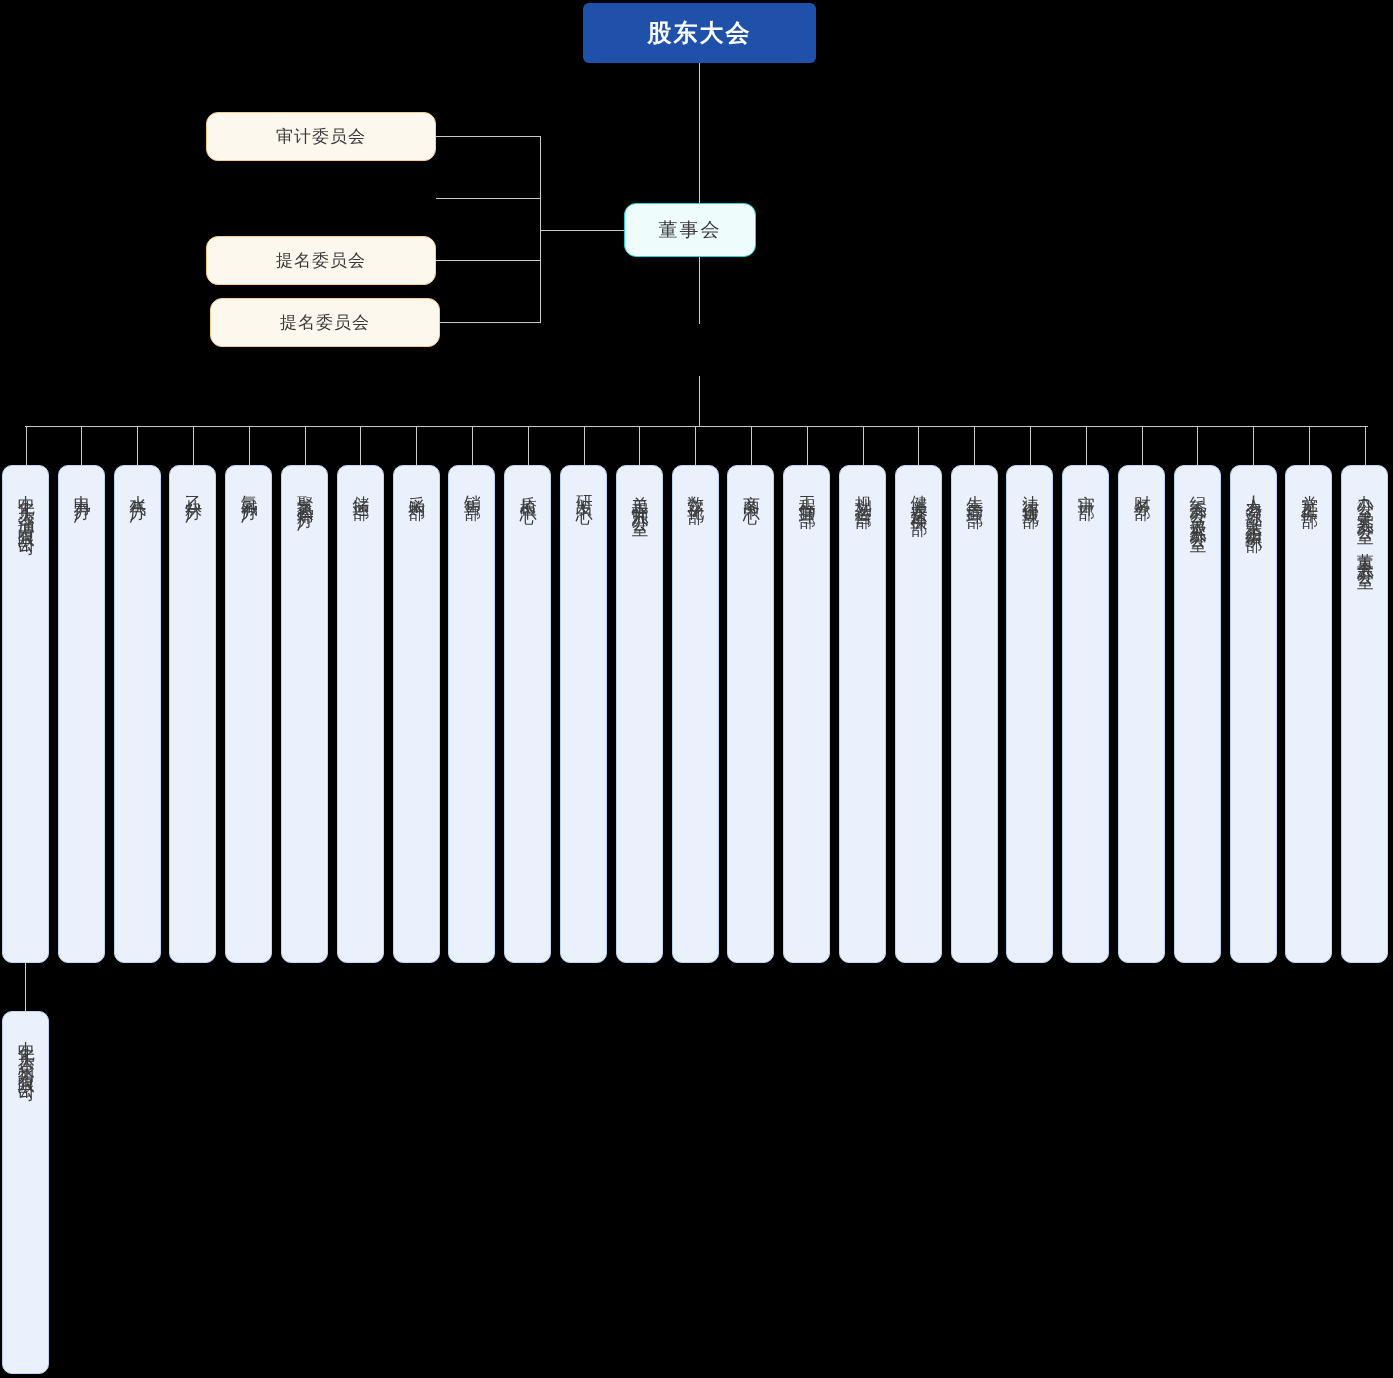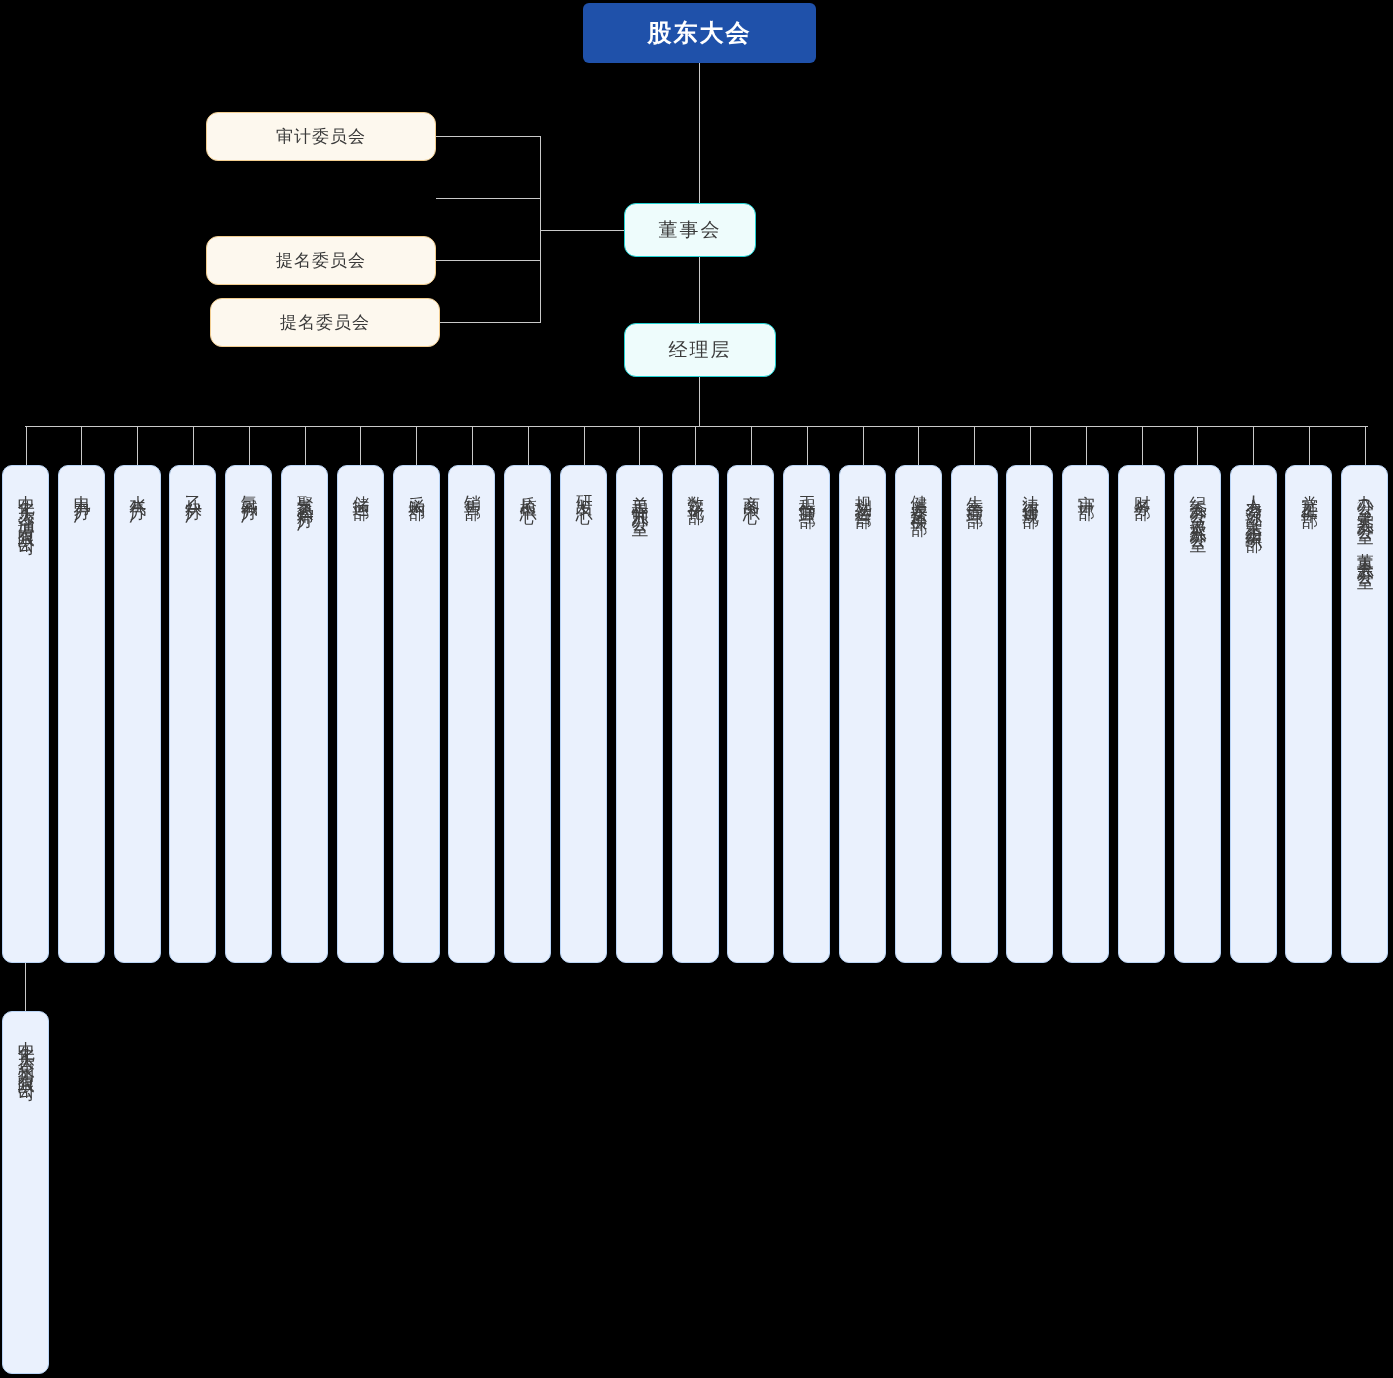--- a/index.html
+++ b/index.html
@@ -133,23 +133,20 @@
     </div>
 
   <div class="node node-root" style="left:583px; top:3px; width:233px; height:60px;">
     <span>股东大会</span>
   </div>
 
   <div class="node node-gov" style="left:624px; top:203px; width:132px; height:54px;">
     <span>董事会</span>
   </div>
 
-  <div class="node node-gov" style="left:624px; top:323px; width:152px; height:54px;">
-    <span>经理层</span>
-  </div>
 
   <div class="node node-comm" style="left:206px; top:112px; width:230px; height:49px;">
     <span>审计委员会</span>
   </div>
   <div class="node node-comm" style="left:206px; top:236px; width:230px; height:49px;">
     <span>提名委员会</span>
   </div>
   <div class="node node-comm" style="left:210px; top:298px; width:230px; height:49px;">
     <span>提名委员会</span>
   </div>

